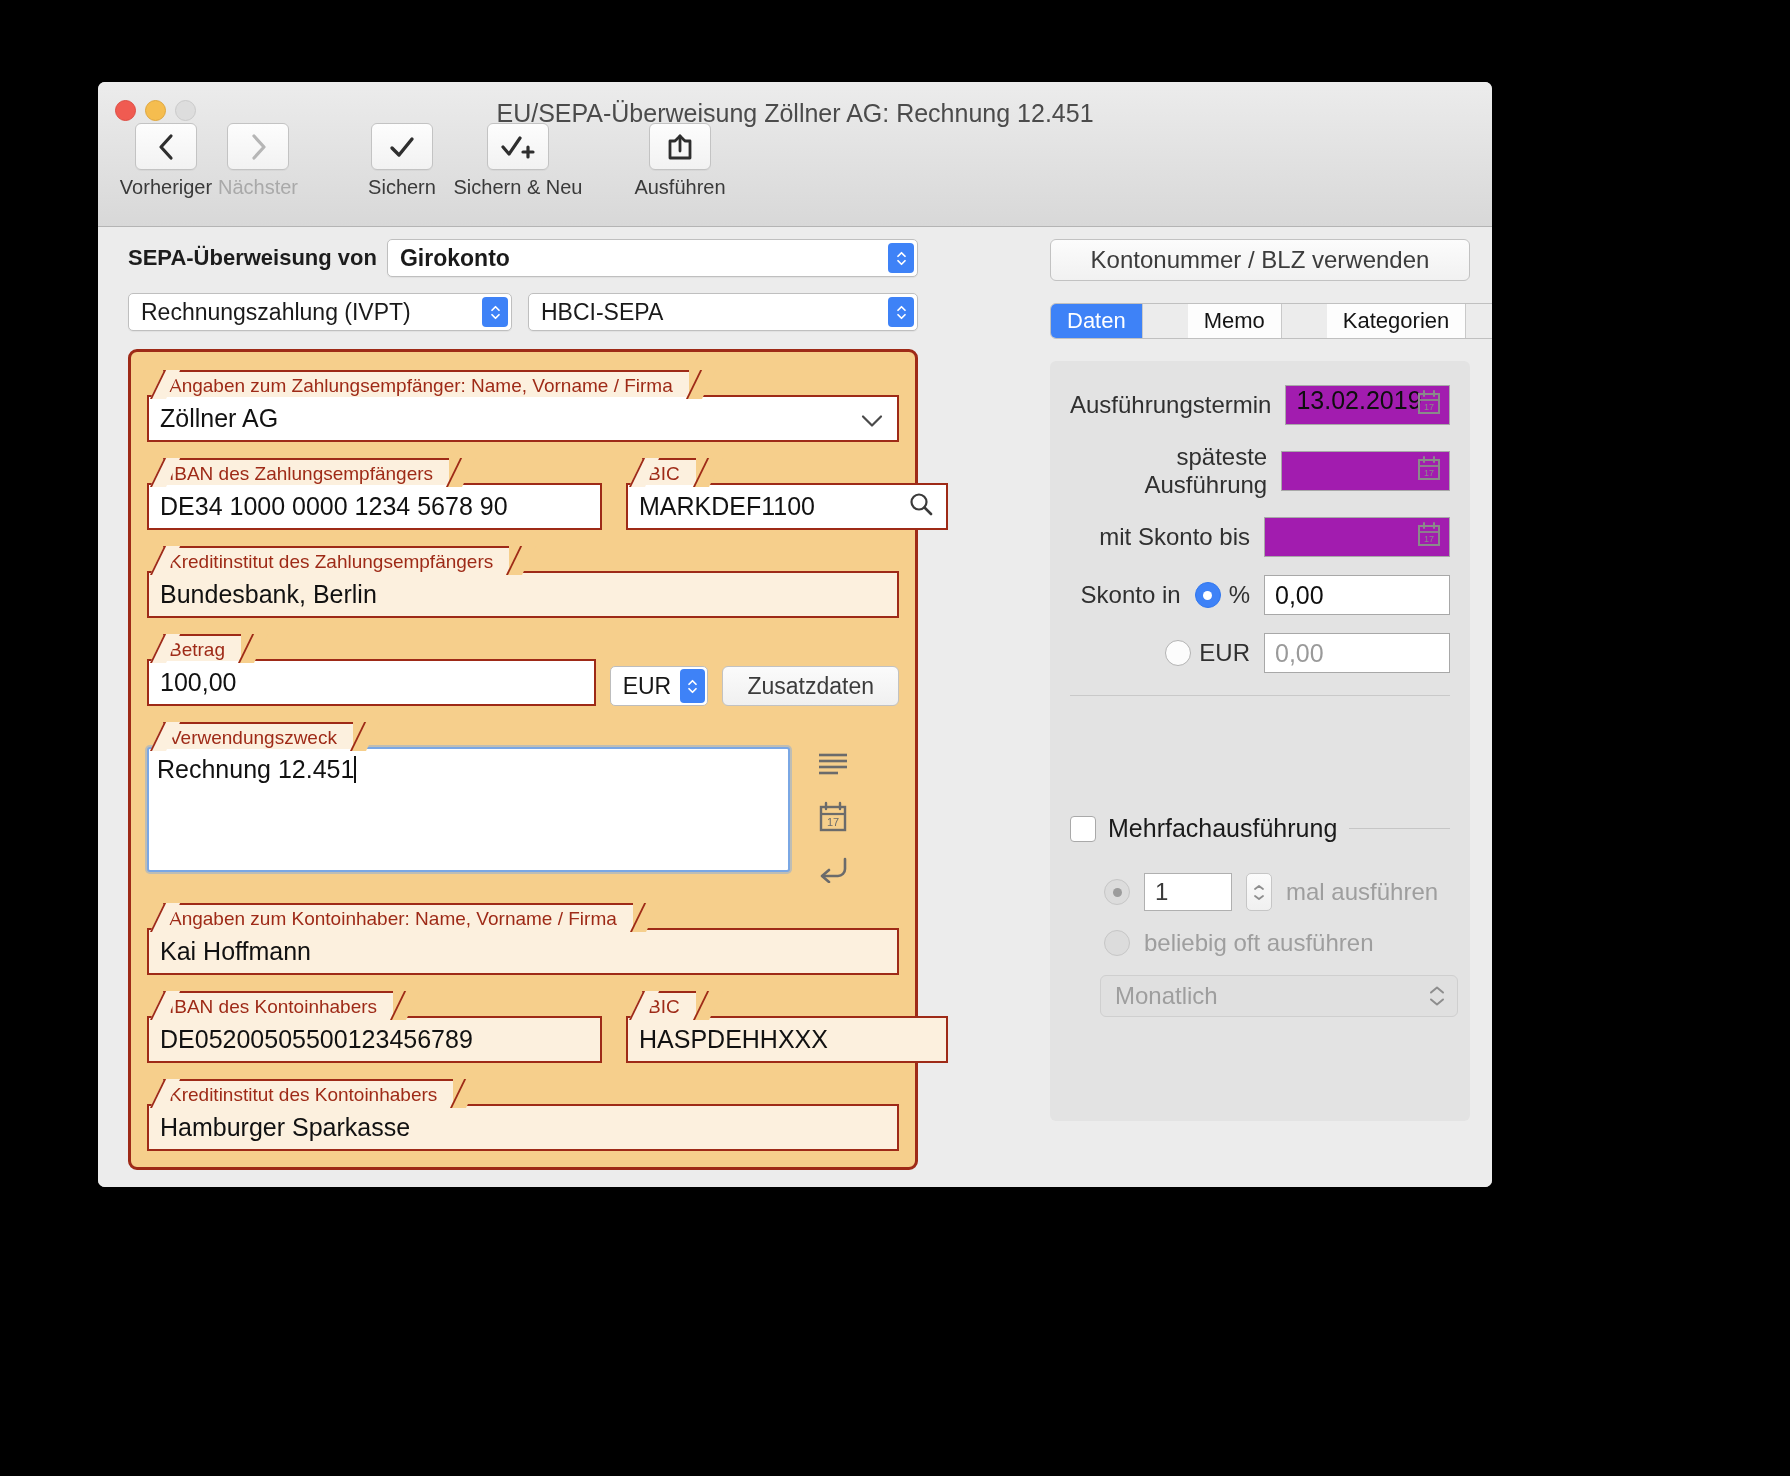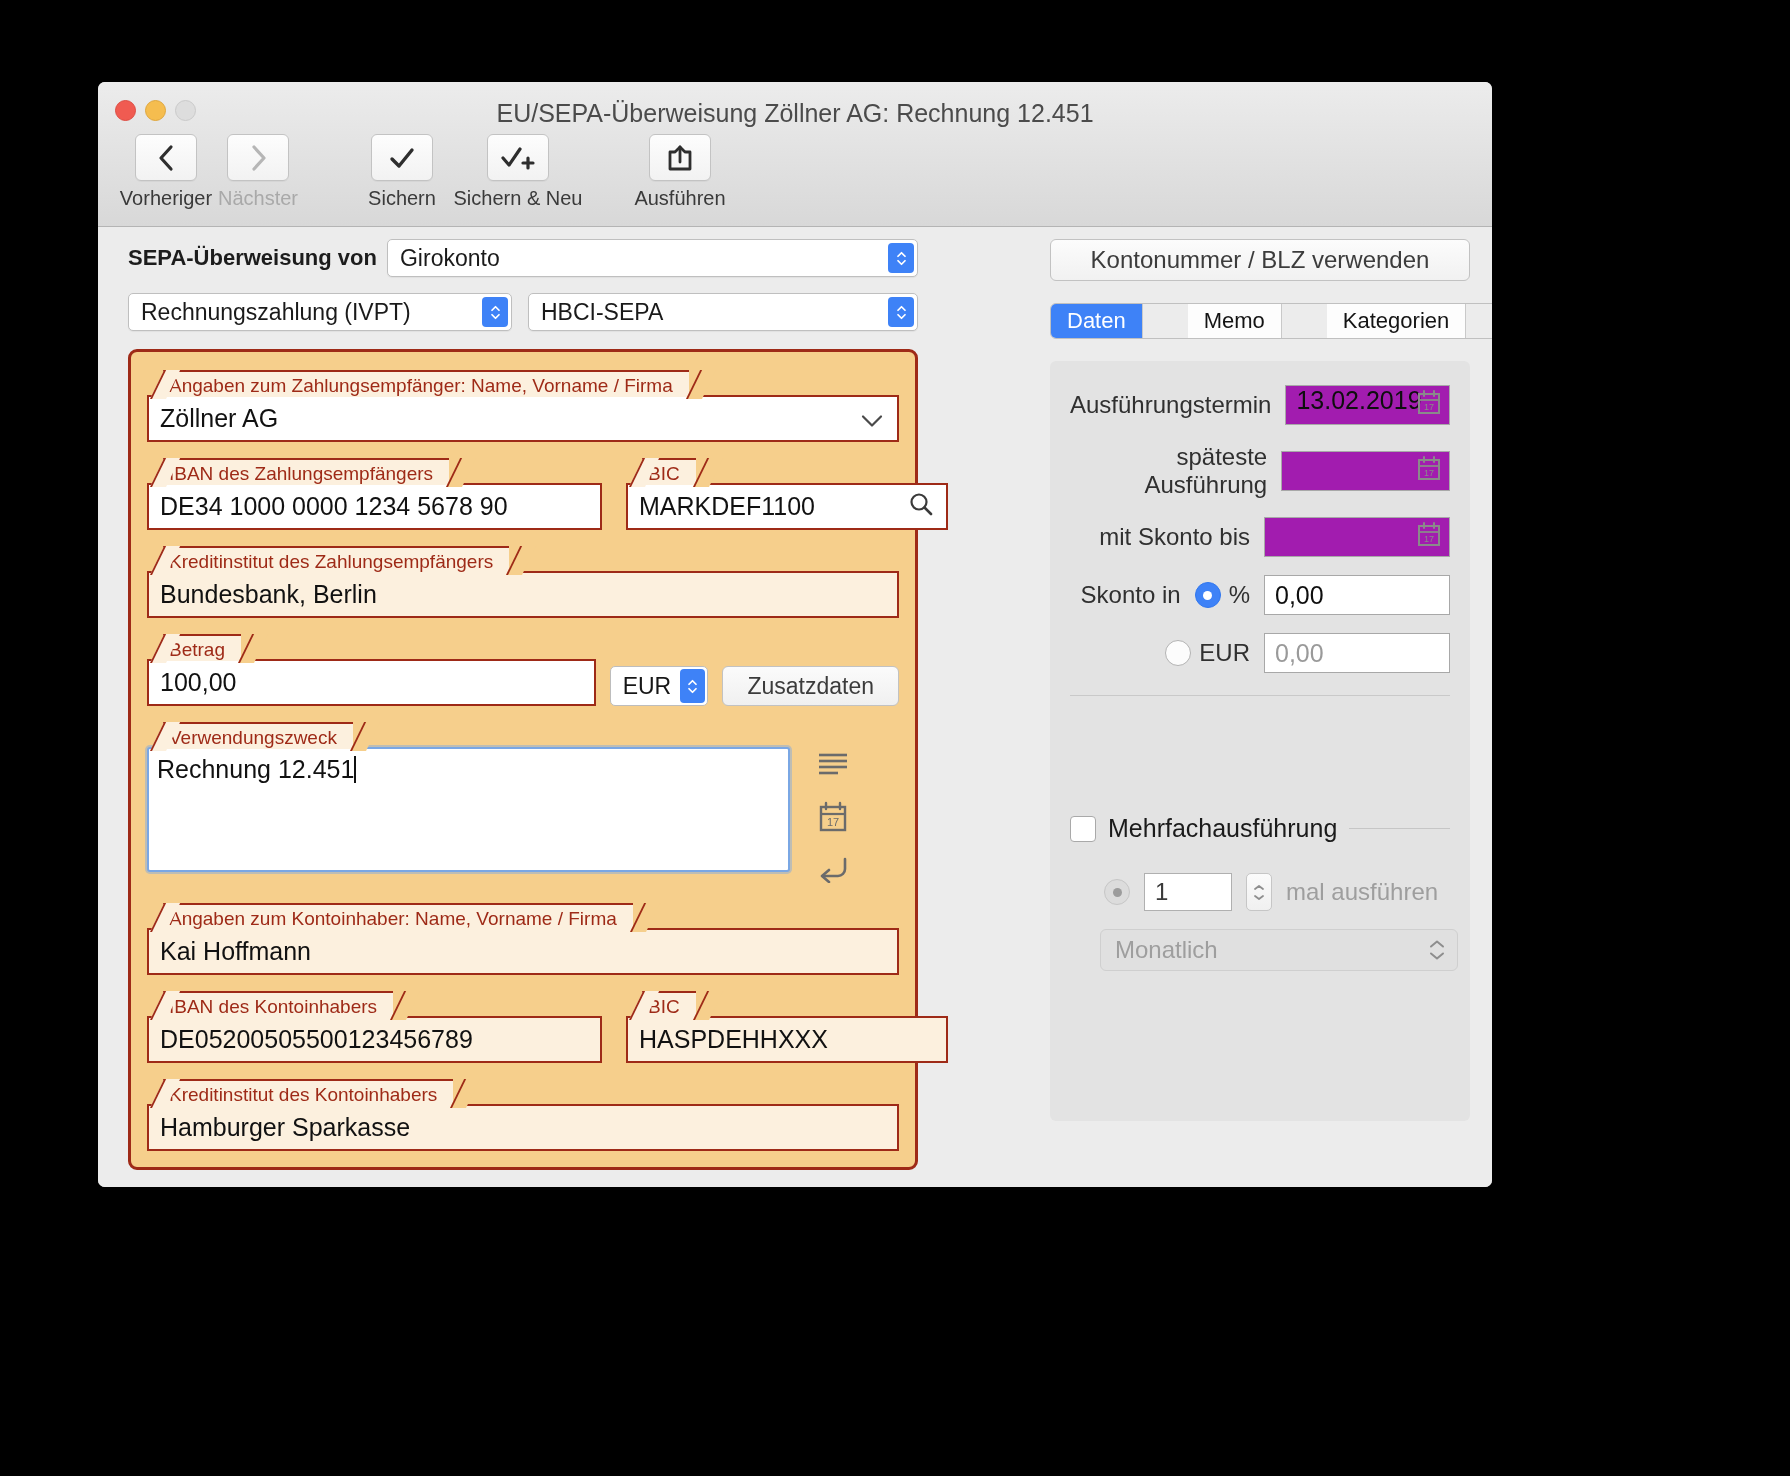--- a/index.html
+++ b/index.html
@@ -40,21 +40,21 @@
   .light.grey   { background: #dddddd; border: 1px solid #cacaca; }
 
   #win-title {
     position: absolute; top: 17px; left: 0; right: 0;
     text-align: center;
     font-size: 25px; color: #4b4b4b;
   }
 
   
   #toolbar {
-    position: absolute; left: 22px; top: 52px;
+    position: absolute; left: 22px; top: 41px;
     display: flex; align-items: flex-start;
   }
   .tb-item {
     display: flex; flex-direction: column; align-items: center;
     width: 92px;
   }
   .tb-btn {
     width: 62px; height: 47px;
     background: linear-gradient(to bottom,#fdfdfd,#f2f2f2);
     border: 1px solid #c3c3c3;
@@ -439,21 +439,21 @@
 
     </div>
   </div>
 
   <div id="body">
 
     <div id="left">
 
       <div class="top-row">
         <div class="top-row-label">SEPA-Überweisung von</div>
-        <div class="combo" style="flex:1 1 auto;">
+        <div class="combo" style="flex:1 1 auto;font-weight:bold;">
           <span>Girokonto</span>
           <span class="stepper-blue">
             <svg class="chev" viewBox="0 0 12 8">
                 <polyline points="2,6 6,2 10,6" fill="none" stroke="#fff" stroke-width="2" stroke-linecap="round" stroke-linejoin="round"></polyline>
               </svg>
             <svg class="chev" viewBox="0 0 12 8">
                 <polyline points="2,2 6,6 10,2" fill="none" stroke="#fff" stroke-width="2" stroke-linecap="round" stroke-linejoin="round"></polyline>
               </svg>
           </span>
         </div>
@@ -710,20 +710,24 @@
             <svg width="12" height="7" viewBox="0 0 12 7">
                 <polyline points="2,5 6,2 10,5" fill="none" stroke="#8e8e8e" stroke-width="1.8" stroke-linecap="round" stroke-linejoin="round"></polyline>
               </svg>
             <svg width="12" height="7" viewBox="0 0 12 7">
                 <polyline points="2,2 6,5 10,2" fill="none" stroke="#8e8e8e" stroke-width="1.8" stroke-linecap="round" stroke-linejoin="round"></polyline>
               </svg>
           </span>
           <span class="dim-text">mal ausführen</span>
         </div>
 
+        <div class="mrow">
+          <span class="radio dim"></span>
+          <span class="dim-text">beliebig oft ausführen</span>
+        </div>
 
         <div class="select-dim">
           <span>Monatlich</span>
           <span class="dbl">
             <svg width="16" height="9" viewBox="0 0 16 9">
                 <polyline points="2,7 8,2 14,7" fill="none" stroke="#8e8e8e" stroke-width="2" stroke-linecap="round" stroke-linejoin="round"></polyline>
               </svg>
             <svg width="16" height="9" viewBox="0 0 16 9">
                 <polyline points="2,2 8,7 14,2" fill="none" stroke="#8e8e8e" stroke-width="2" stroke-linecap="round" stroke-linejoin="round"></polyline>
               </svg>

